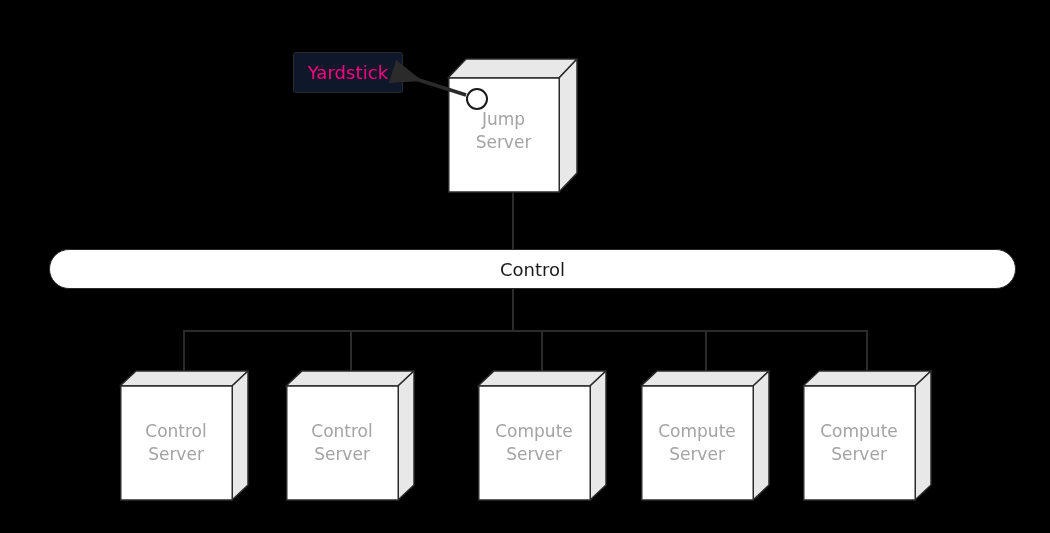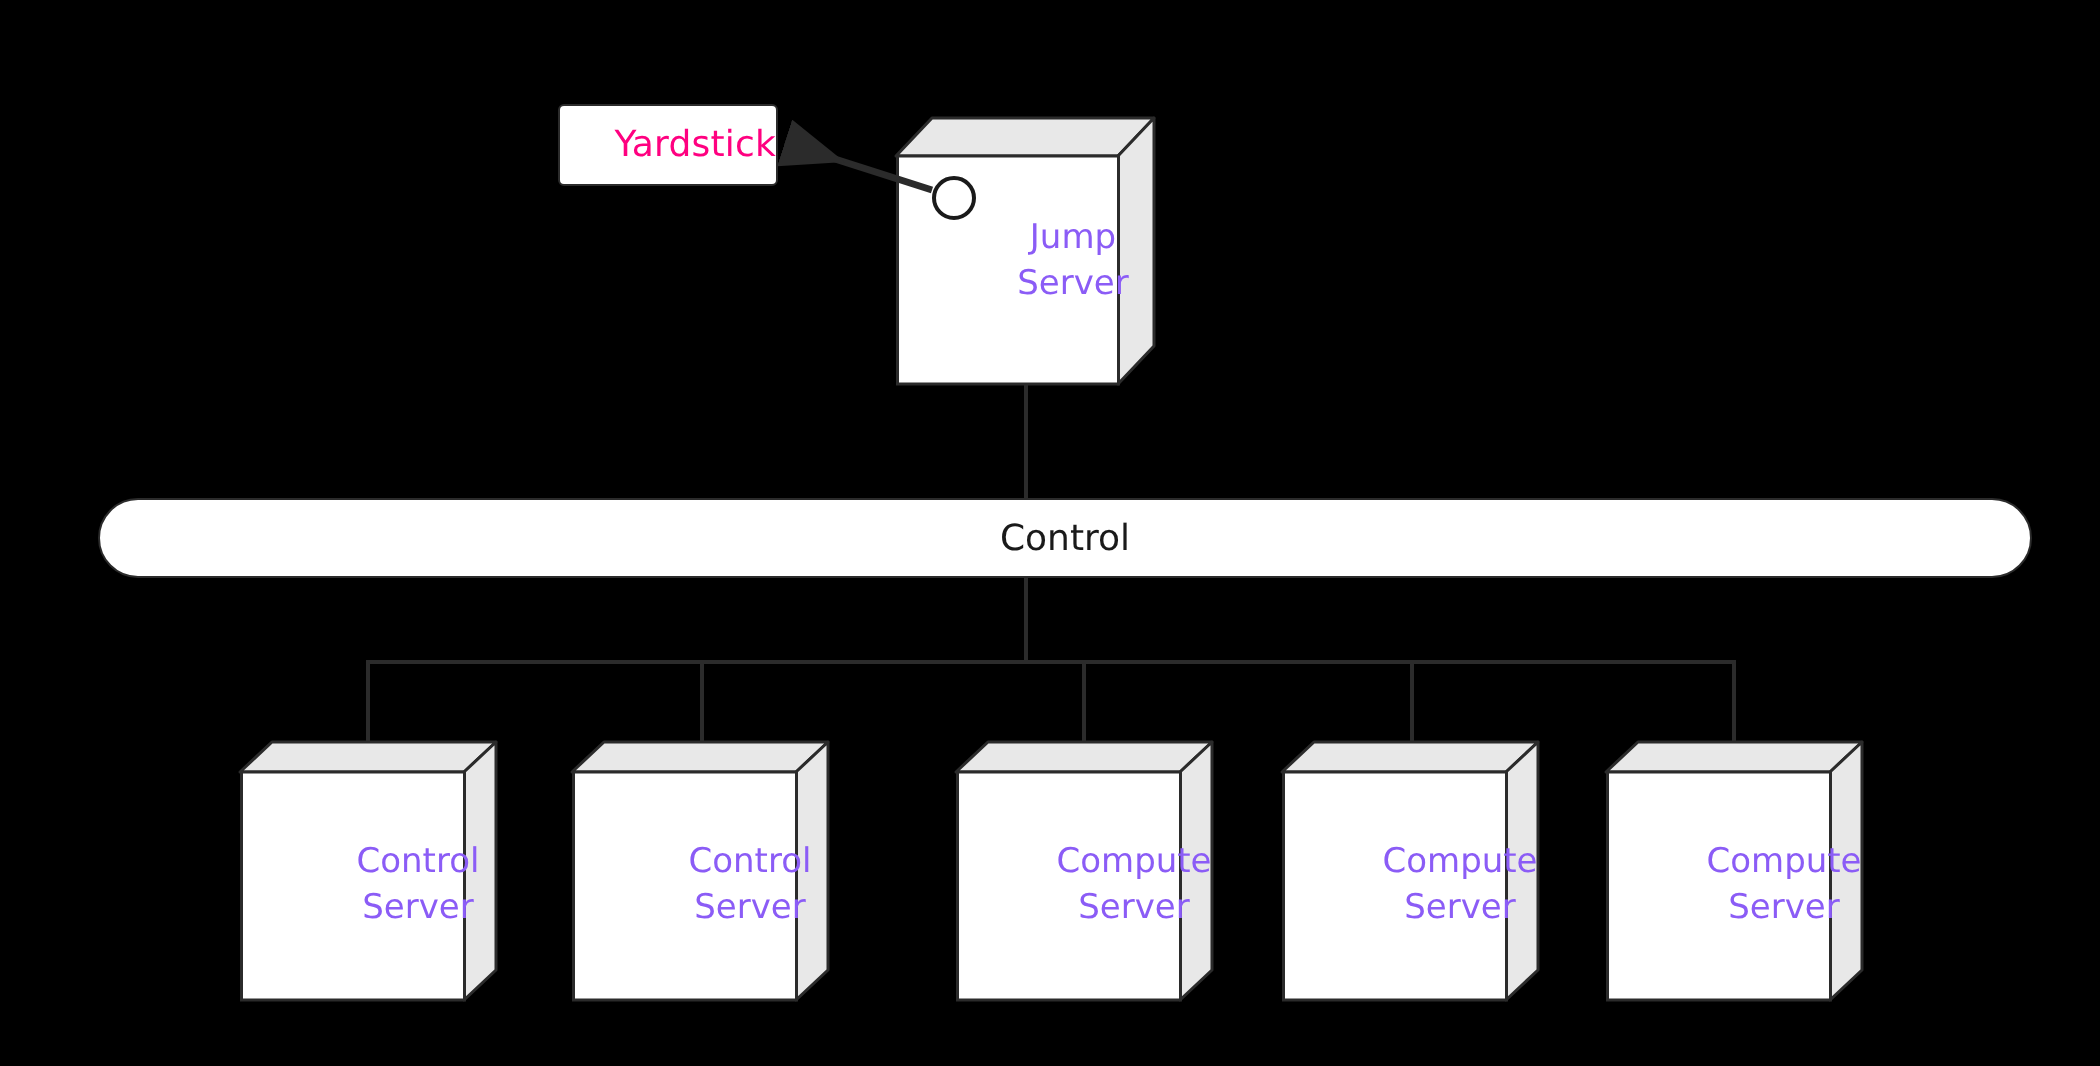--- a/index.html
+++ b/index.html
@@ -20,27 +20,28 @@
   .line-v, .line-h {
     position: absolute;
     background: #2b2b2b;
   }
   .line-v { width: 2px; }
   .line-h { height: 2px; }
 
   
   .note-box {
     position: absolute;
-    background: #ffffff;
+    background: #0f172a;
     border: 1.5px solid #2b2b2b;
     border-radius: 3px;
     display: flex;
     align-items: center;
-    justify-content: flex-end;
+    justify-content: center;
     box-sizing: border-box;
+    margin-left: 14px;
   }
   .note-label {
     color: #ff0080;
     font-size: 18px;
     letter-spacing: 0.1px;
     white-space: nowrap;
   }
 
   
   .network-bar {
@@ -64,27 +65,26 @@
     position: absolute;
   }
   .node svg.solid3d {
     position: absolute;
     left: 0;
     top: 0;
     overflow: visible;
   }
   .node .node-label {
     position: absolute;
-    color: #8b5cf6;
+    color: #a3a3a3;
     font-size: 17px;
     line-height: 23px;
     text-align: center;
     white-space: pre-line;
     pointer-events: none;
-    padding-left: 33px;
   }
 
   
   .lollipop {
     position: absolute;
     width: 22px;
     height: 22px;
     border: 2px solid #1a1a1a;
     border-radius: 50%;
     background: #ffffff;

